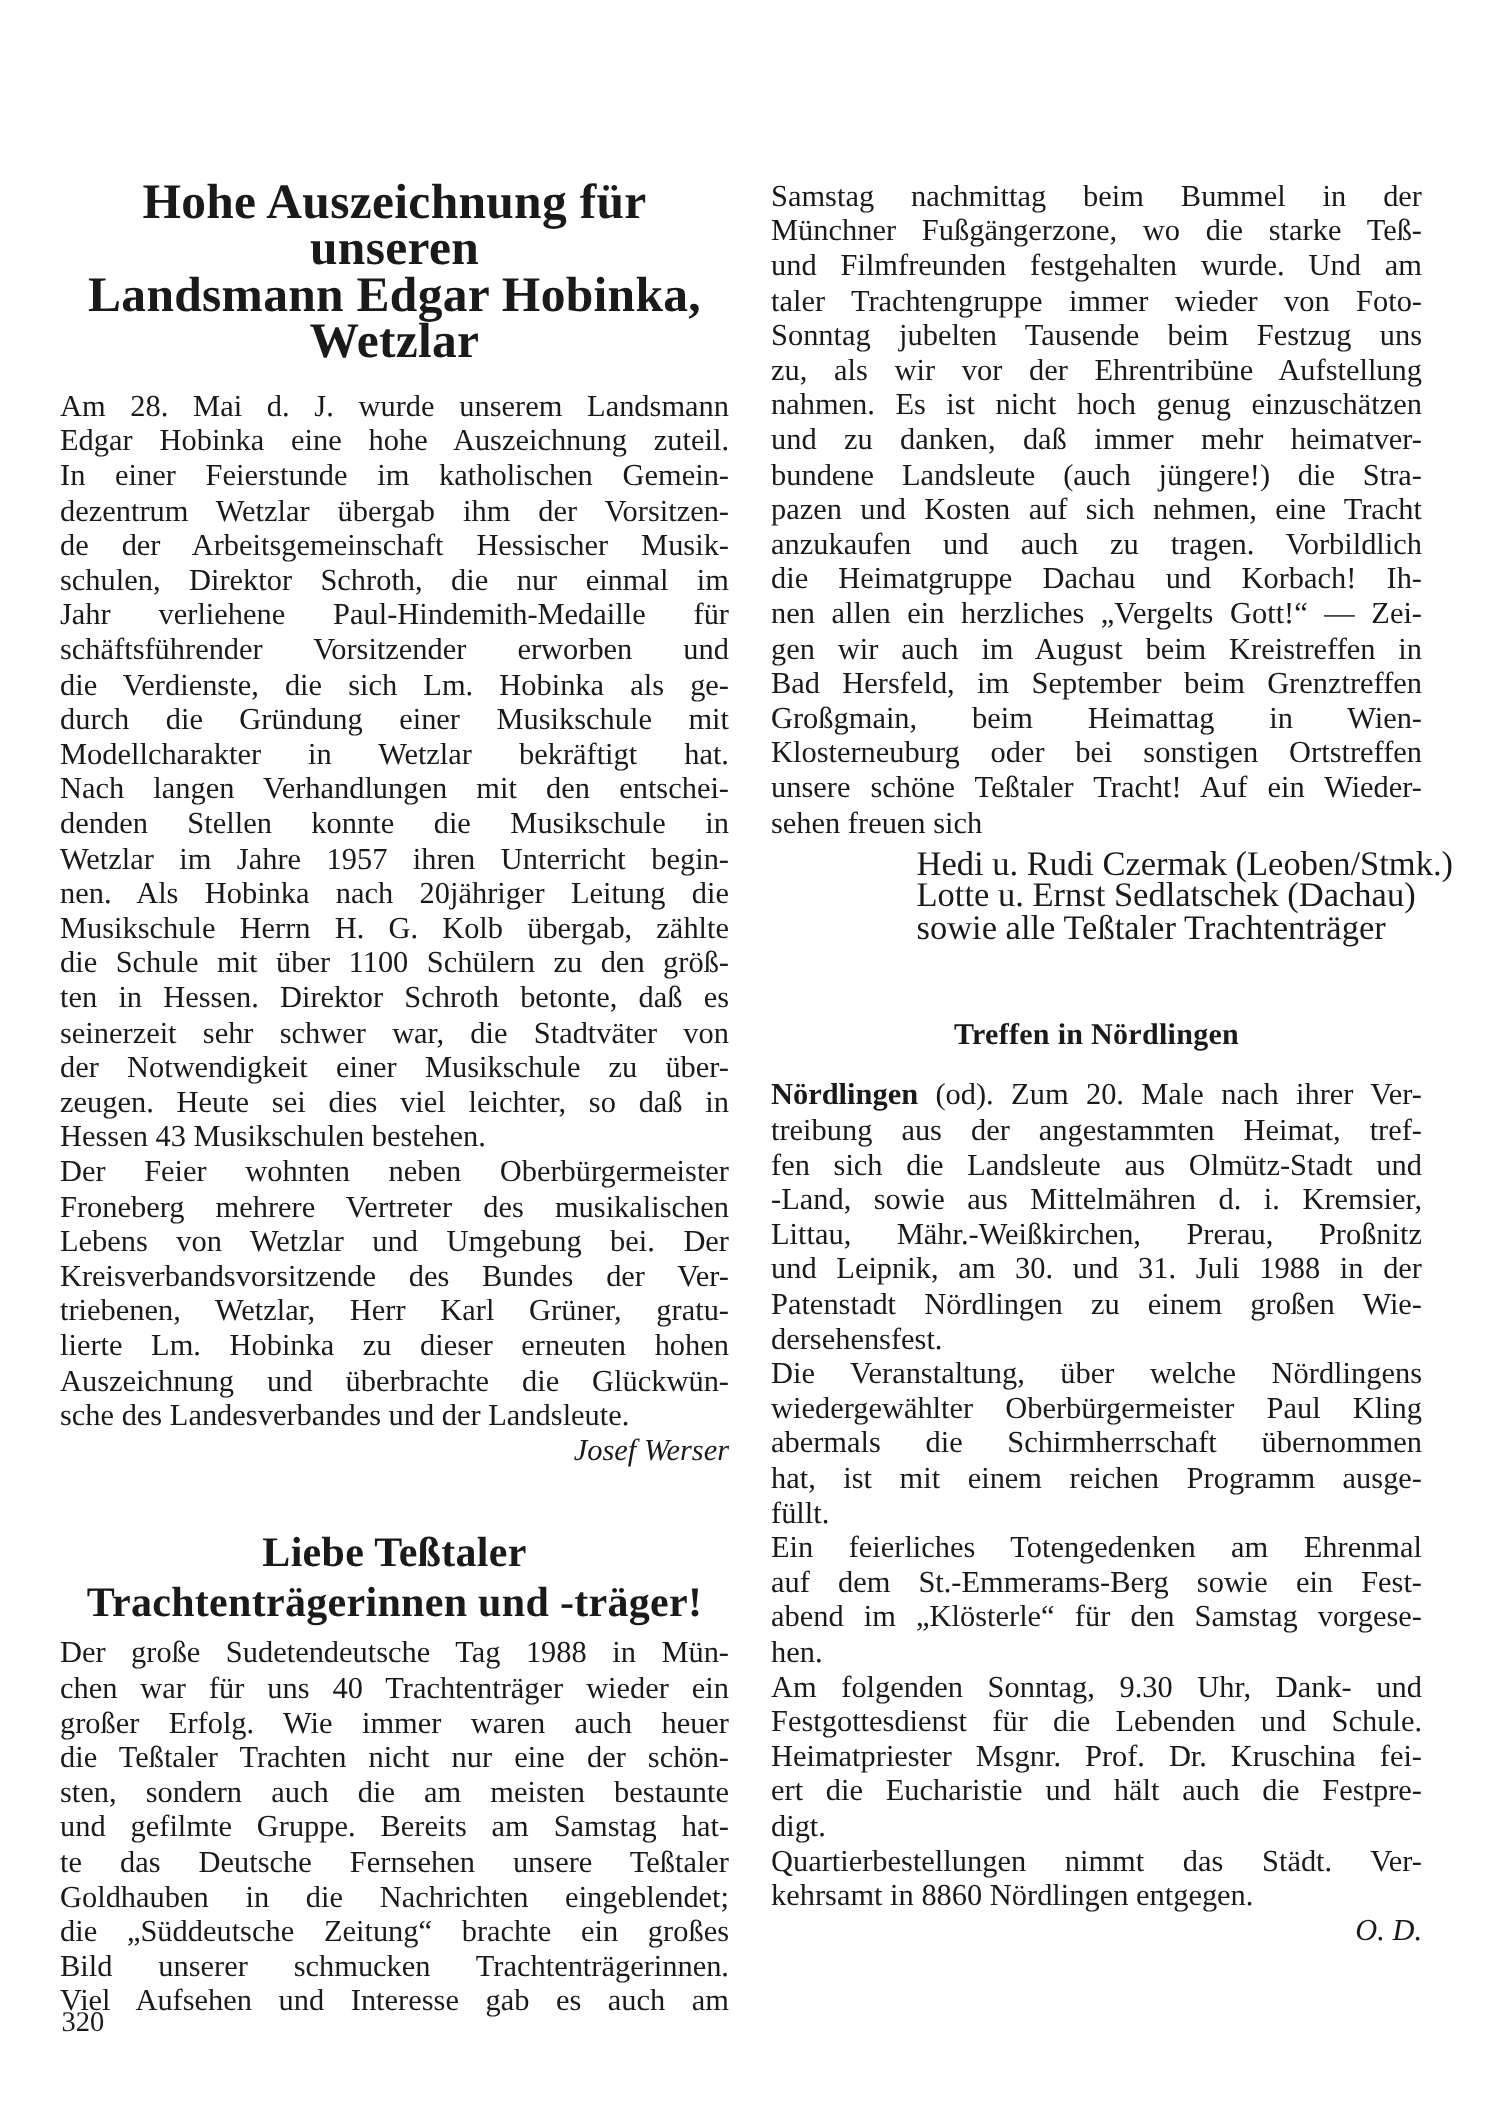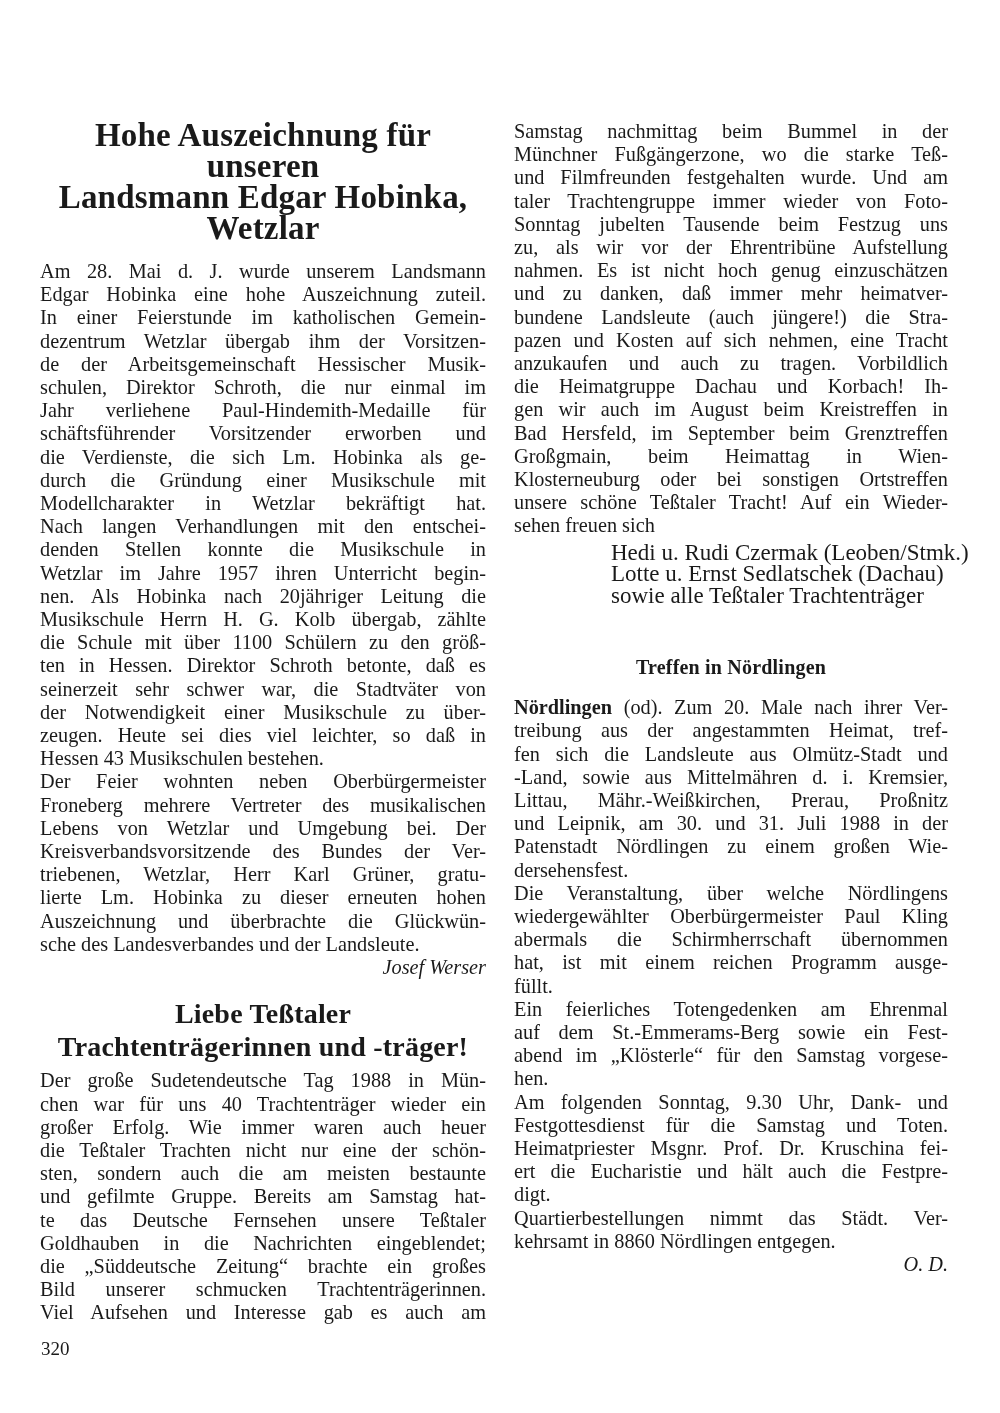--- a/index.html
+++ b/index.html
@@ -56,21 +56,21 @@
       <span class="body-line">Froneberg mehrere Vertreter des musikalischen</span>
       <span class="body-line">Lebens von Wetzlar und Umgebung bei. Der</span>
       <span class="body-line">Kreisverbandsvorsitzende des Bundes der Ver-</span>
       <span class="body-line">triebenen, Wetzlar, Herr Karl Grüner, gratu-</span>
       <span class="body-line">lierte Lm. Hobinka zu dieser erneuten hohen</span>
       <span class="body-line">Auszeichnung und überbrachte die Glückwün-</span>
       <span class="body-line last">sche des Landesverbandes und der Landsleute.</span>
     </div>
   <span class="signature">Josef Werser</span>
 
-  <h1 class="headline" style="margin-top:18px;font-size:28px;line-height:33px;">
+  <h1 class="headline" style="margin-top:40px;font-size:28px;line-height:33px;">
     <span class="line">Liebe Teßtaler</span>
     <span class="line">Trachtenträgerinnen und -träger!</span>
   </h1>
   <div style="margin-top:6px;" id="tess-left">
       <span class="body-line">Der große Sudetendeutsche Tag 1988 in Mün-</span>
       <span class="body-line">chen war für uns 40 Trachtenträger wieder ein</span>
       <span class="body-line">großer Erfolg. Wie immer waren auch heuer</span>
       <span class="body-line">die Teßtaler Trachten nicht nur eine der schön-</span>
       <span class="body-line">sten, sondern auch die am meisten bestaunte</span>
       <span class="body-line">und gefilmte Gruppe. Bereits am Samstag hat-</span>
@@ -89,20 +89,21 @@
       <span class="body-line">und Filmfreunden festgehalten wurde. Und am</span>
       <span class="body-line">taler Trachtengruppe immer wieder von Foto-</span>
       <span class="body-line">Sonntag jubelten Tausende beim Festzug uns</span>
       <span class="body-line">zu, als wir vor der Ehrentribüne Aufstellung</span>
       <span class="body-line">nahmen. Es ist nicht hoch genug einzuschätzen</span>
       <span class="body-line">und zu danken, daß immer mehr heimatver-</span>
       <span class="body-line">bundene Landsleute (auch jüngere!) die Stra-</span>
       <span class="body-line">pazen und Kosten auf sich nehmen, eine Tracht</span>
       <span class="body-line">anzukaufen und auch zu tragen. Vorbildlich</span>
       <span class="body-line">die Heimatgruppe Dachau und Korbach! Ih-</span>
+      <span class="body-line">nen allen ein herzliches „Vergelts Gott!“ — Zei-</span>
       <span class="body-line">gen wir auch im August beim Kreistreffen in</span>
       <span class="body-line">Bad Hersfeld, im September beim Grenztreffen</span>
       <span class="body-line">Großgmain, beim Heimattag in Wien-</span>
       <span class="body-line">Klosterneuburg oder bei sonstigen Ortstreffen</span>
       <span class="body-line">unsere schöne Teßtaler Tracht! Auf ein Wieder-</span>
       <span class="body-line last">sehen freuen sich</span>
     </div>
   <div class="sig-block" style="margin-top:4px;">
     <span>Hedi u. Rudi Czermak (Leoben/Stmk.)</span>
     <span>Lotte u. Ernst Sedlatschek (Dachau)</span>
@@ -131,21 +132,21 @@
         <span class="body-line last">füllt.</span>
       </div>
     <div id="nd-p3">
         <span class="body-line">Ein feierliches Totengedenken am Ehrenmal</span>
         <span class="body-line">auf dem St.-Emmerams-Berg sowie ein Fest-</span>
         <span class="body-line">abend im „Klösterle“ für den Samstag vorgese-</span>
         <span class="body-line last">hen.</span>
       </div>
     <div id="nd-p4">
         <span class="body-line">Am folgenden Sonntag, 9.30 Uhr, Dank- und</span>
-        <span class="body-line">Festgottesdienst für die Samstag und Toten.</span>
+        <span class="body-line">Festgottesdienst für die Lebenden und Schule.</span>
         <span class="body-line">Heimatpriester Msgnr. Prof. Dr. Kruschina fei-</span>
         <span class="body-line">ert die Eucharistie und hält auch die Festpre-</span>
         <span class="body-line last">digt.</span>
       </div>
     <div id="nd-p5">
         <span class="body-line">Quartierbestellungen nimmt das Städt. Ver-</span>
         <span class="body-line last">kehrsamt in 8860 Nördlingen entgegen.</span>
       </div>
   </div>
   <span class="signature">O. D.</span>

